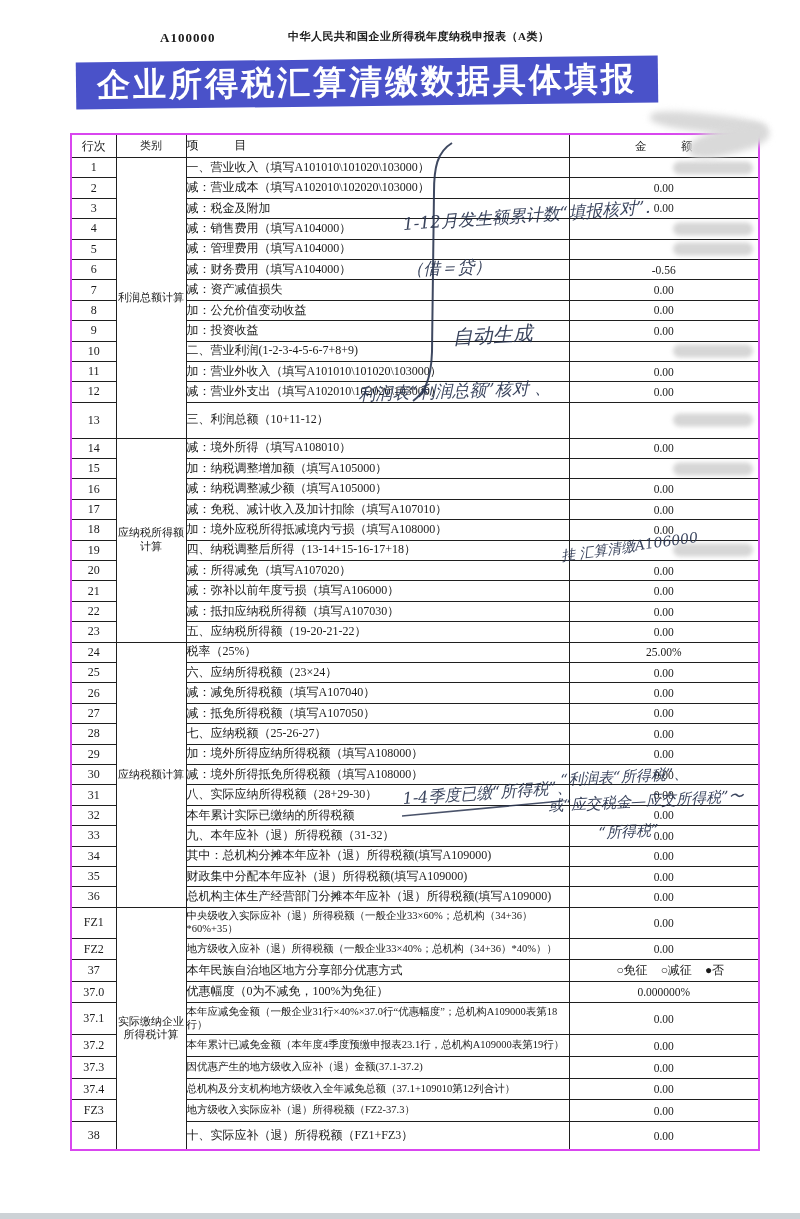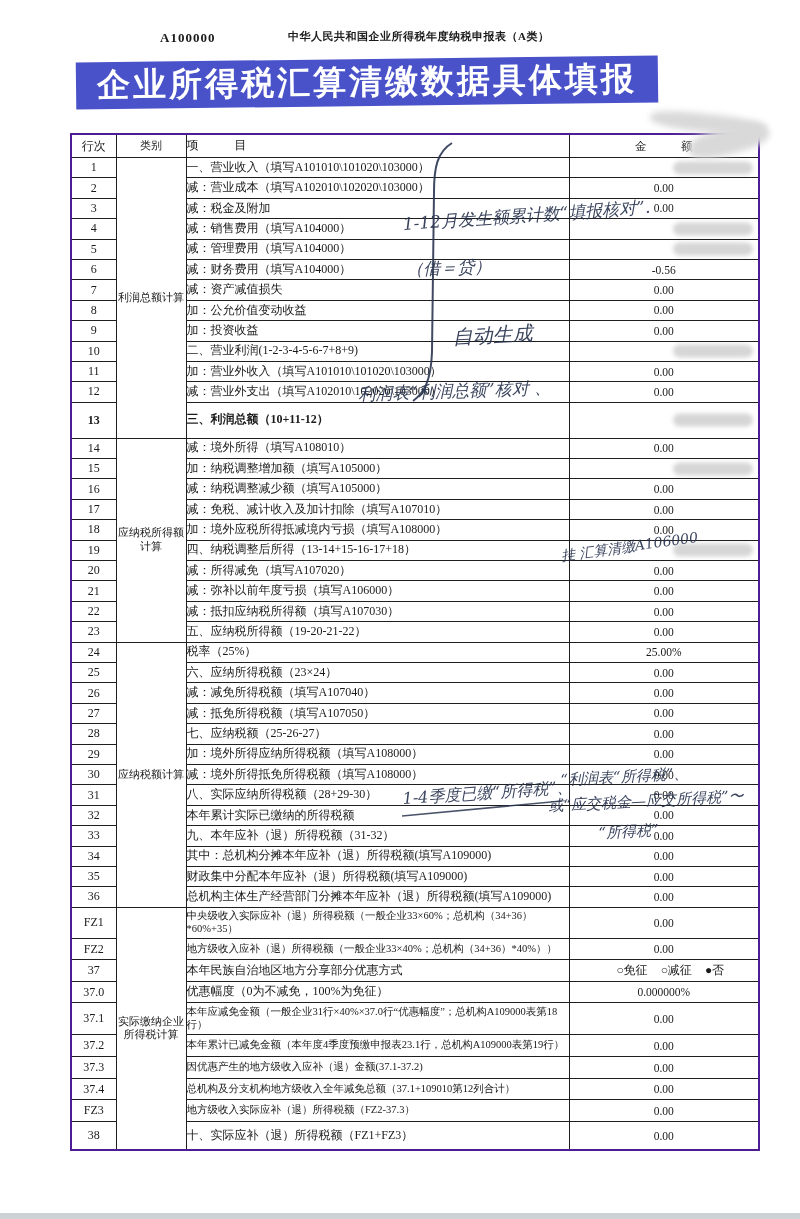--- a/index.html
+++ b/index.html
@@ -6,21 +6,21 @@
   .page{position:relative;width:800px;height:1219px;background:#ffffff;overflow:hidden;
         font-family:"Liberation Serif","DejaVu Serif",serif;color:#1a1a1a;}
   .abs{position:absolute;}
   .form-code{left:160px;top:30px;font-size:13px;font-weight:bold;letter-spacing:1px;}
   .form-title{left:288px;top:29px;font-size:11px;font-weight:bold;letter-spacing:.5px;}
   .banner{left:76px;top:59px;width:582px;height:47px;display:flex;align-items:center;justify-content:center;
           transform:rotate(-0.7deg);}
   .banner span{color:#fff;font-family:"Liberation Sans","DejaVu Sans",sans-serif;
           font-weight:bold;font-size:33px;letter-spacing:3px;white-space:nowrap;}
   table.form{position:absolute;left:70px;top:133px;width:688px;border-collapse:collapse;table-layout:fixed;
-          border:2px solid #4c1d95;}
+          border:2px solid #d946ef;}
   table.form th,table.form td{border:1px solid #1f1f1f;padding:0;vertical-align:middle;overflow:hidden;}
   th{font-weight:normal;font-size:12px;height:22px;text-align:center;}
   .c-no{width:45px;text-align:center;font-size:12px;}
   .c-cat{width:70px;text-align:center;font-size:11px;line-height:1.25;padding:0 2px;}
   .c-item{width:383px;text-align:left;font-size:12px;line-height:1.15;}
   .c-amt{width:190px;text-align:center;position:relative;font-size:11.5px;padding-right:4px;}
   td.c-item{padding-top:1px;padding-bottom:1px;}
   .ind0{padding-left:4px;}
   .ind1{padding-left:64px;}
   .ind2{padding-left:110px;}
@@ -116,21 +116,21 @@
         <tr style="height: 20.4px; padding-left: 19px;">
           <td class="c-no">11</td>
           <td class="c-item ind1">加：营业外收入（填写A101010\101020\103000）</td>
           <td class="c-amt"><span>0.00</span></td>
         </tr>
         <tr style="height: 20.4px;">
           <td class="c-no">12</td>
           <td class="c-item ind1">减：营业外支出（填写A102010\102020\103000）</td>
           <td class="c-amt"><span>0.00</span></td>
         </tr>
-        <tr style="height: 36px; font-weight: bold;">
+        <tr style="height: 36px;">
           <td class="c-no">13</td>
           <td class="c-item ind0">三、利润总额（10+11-12）</td>
           <td class="c-amt"><span></span><div class="blob"></div></td>
         </tr>
         <tr style="height: 20.4px;">
           <td class="c-no">14</td>
           <td class="c-cat" rowspan="10">应纳税所得额计算</td>
           <td class="c-item ind1">减：境外所得（填写A108010）</td>
           <td class="c-amt"><span>0.00</span></td>
         </tr>

